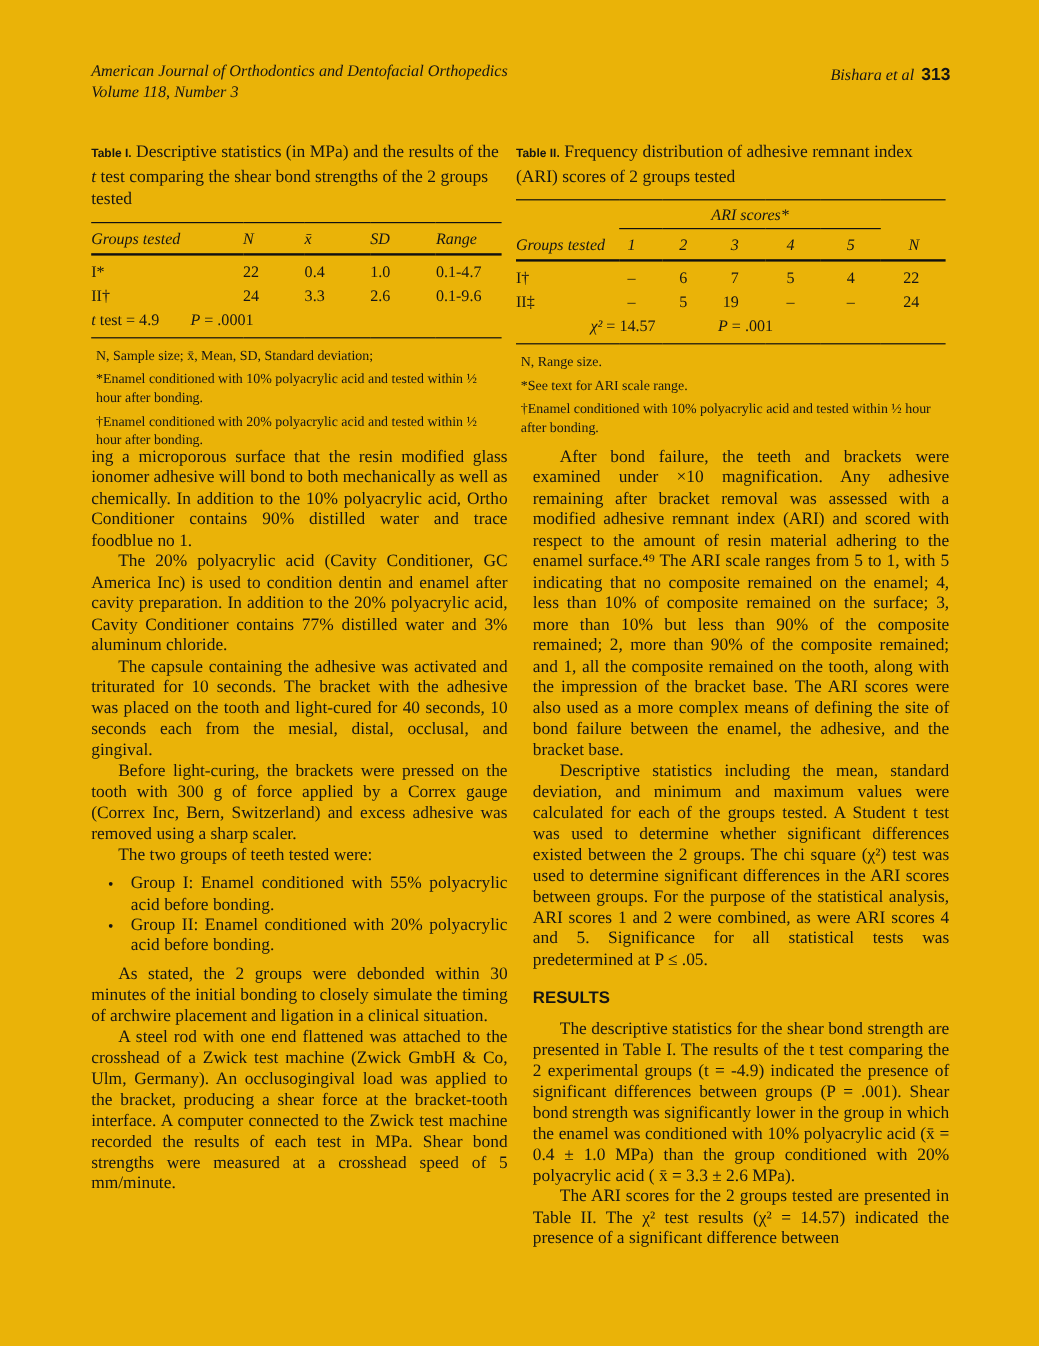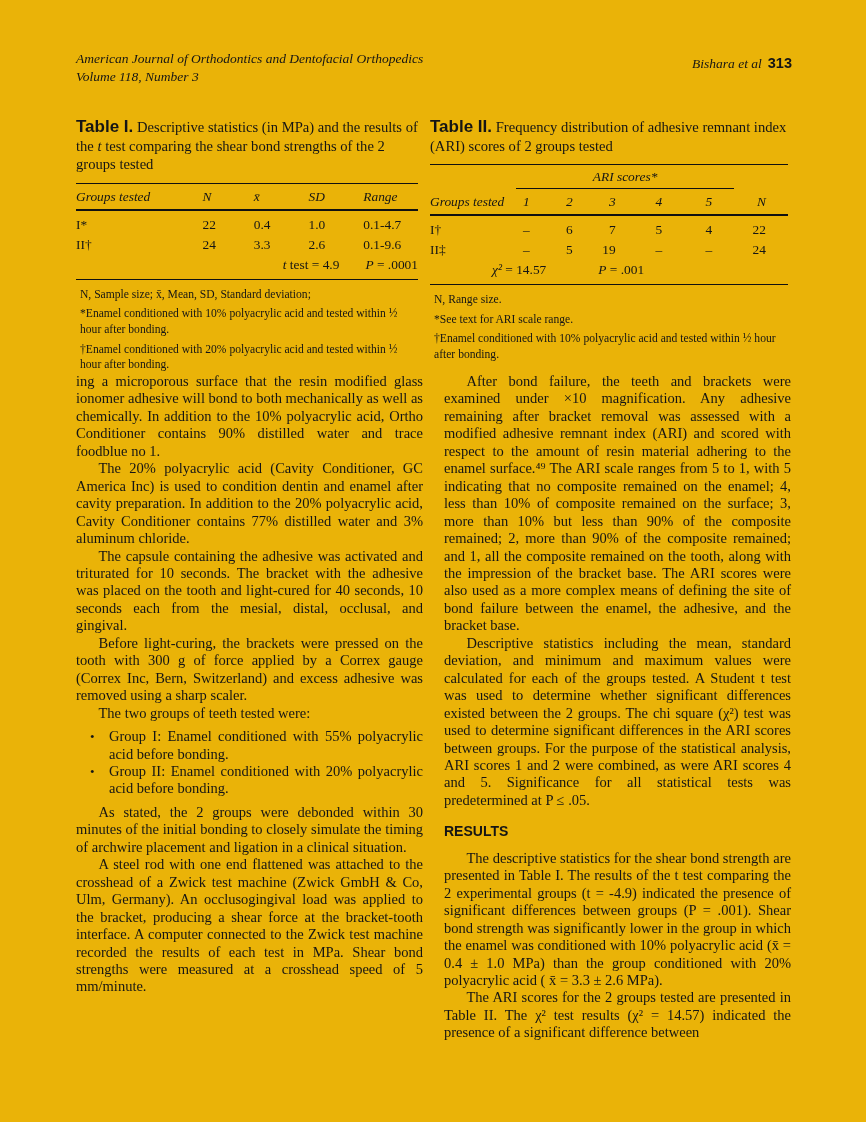--- a/index.html
+++ b/index.html
@@ -25,38 +25,38 @@
     font-weight:bold; font-size:14.5px; font-style:normal; margin-left:6px;
   }
 
   
   .tbl-wrap { position:absolute; top:118px; }
   #table1-wrap { left:76px; width:342px; }
   #table2-wrap { left:430px; width:358px; }
   .tbl-caption { font-size:14.6px; line-height:18.6px; margin-bottom:9px; }
   .tbl-caption .tbl-label {
     font-family:"Liberation Sans","DejaVu Sans",sans-serif;
-    font-weight:bold; font-size:17px;
+    font-weight:bold; font-size:10px;
   }
   table.data {
     width:100%; border-collapse:collapse; font-size:13.4px;
     border-top:1.5px solid #111; border-bottom:1.5px solid #111;
   }
   table.data td { padding:2px 0; vertical-align:bottom; }
   tr.head-row td {
     font-style:italic; border-bottom:2.5px solid #111;
     padding:5px 0 4px 0;
   }
   tr.body-row-first td { padding-top:6px; }
   tr.span-row td.span-cell {
     font-style:italic; text-align:center;
     border-bottom:1px solid #111; padding:4px 0 3px 0;
   }
   tr.stat-row td { padding:2px 0 6px 0; }
-  #table1 tr.stat-row td { text-align:right; }
+  #table1 tr.stat-row td { text-align:left; }
   #table2 tr.stat-row td { padding-left:62px; }
   #table2 .stat-gap { display:inline-block; width:52px; }
   #table1 .stat-gap { display:inline-block; width:26px; }
   .num-l { text-align:left; }
   #table2 td.c-num { text-align:right; padding-right:22px; }
   #table2 tr.head-row td.c-num { padding-right:22px; }
   .tbl-notes { margin-top:7px; font-size:11.6px; line-height:15.6px; }
   .tbl-notes div { margin:4px; }
 
   

